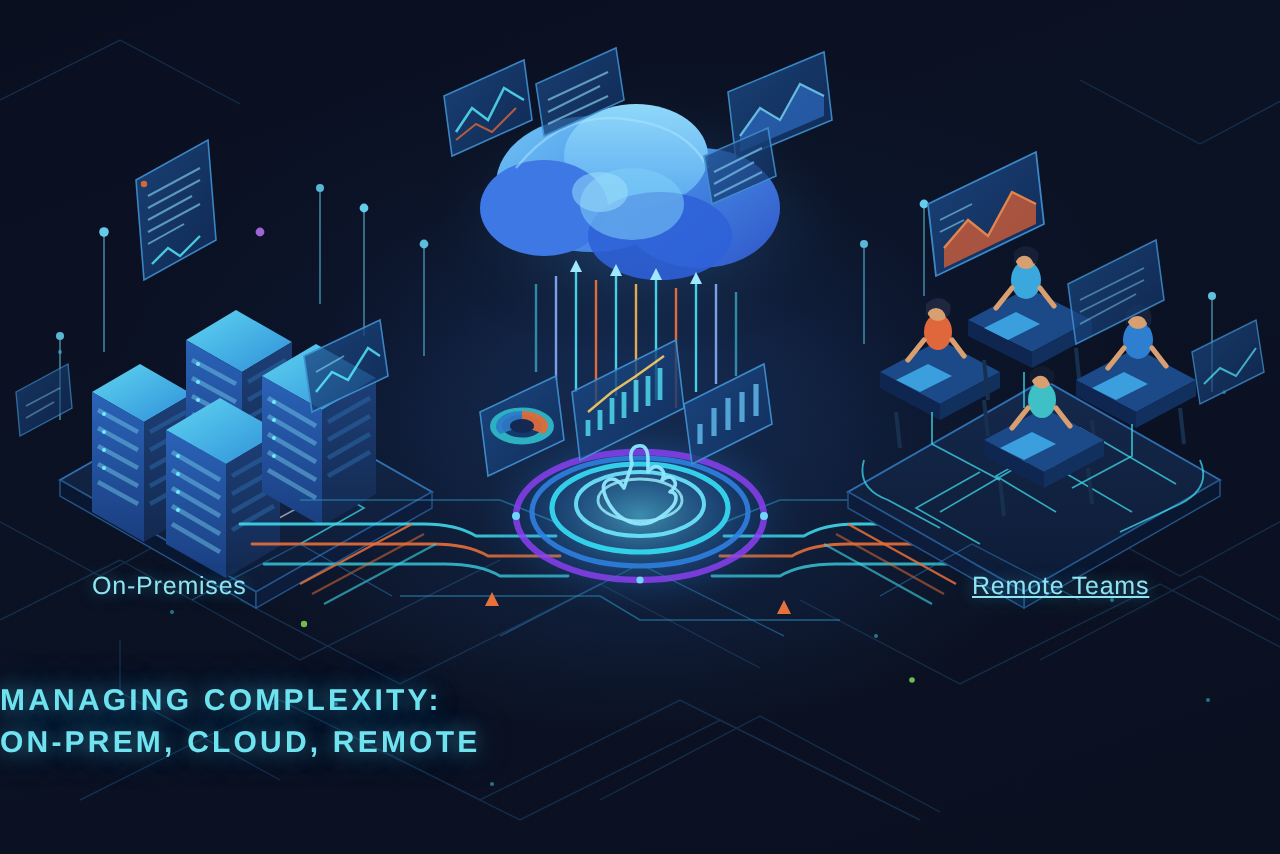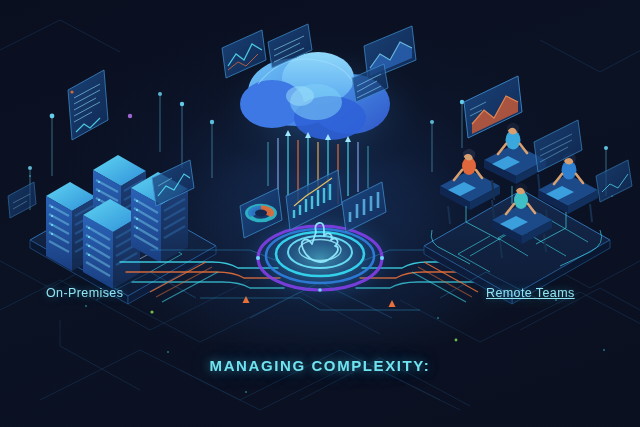--- a/index.html
+++ b/index.html
@@ -5,23 +5,23 @@
   html,body{margin:0;padding:0;background:#080d1a;}
   body{font-family:"Liberation Sans",sans-serif;}
   #stage{position:relative;width:640px;height:427px;overflow:hidden;
     background:
       radial-gradient(ellipse 360px 220px at 320px 180px, rgba(26,58,110,.55) 0%, rgba(14,28,60,.25) 45%, rgba(0,0,0,0) 72%),
       radial-gradient(ellipse 300px 160px at 320px 255px, rgba(40,90,160,.30) 0%, rgba(0,0,0,0) 70%),
       linear-gradient(160deg,#0a0f20 0%,#0b1224 40%,#0a1020 100%);
   }
   .lyr{position:absolute;left:0;top:0;width:640px;height:427px;}
   svg{display:block;overflow:visible;}
-  .title{position:absolute;left:0;right:0;top:340px;text-align:center;
+  .title{position:absolute;left:0;right:0;top:340px;text-align:left;
     color:#6fe3f0;font-size:15px;font-weight:bold;letter-spacing:1.6px;line-height:21px;
-    text-shadow:0 0 10px rgba(80,210,235,.55),0 0 22px rgba(60,170,220,.35);margin-top:15px;}
+    text-shadow:0 0 10px rgba(80,210,235,.55),0 0 22px rgba(60,170,220,.35);}
   .zone-lbl{position:absolute;color:#8fe4f2;font-size:12.5px;letter-spacing:.4px;
     text-shadow:0 0 8px rgba(70,200,230,.5);}
   #lbl-onprem{left:46px;top:286px;}
   #lbl-remote{left:486px;top:286px;text-decoration:underline;}
 </style>
 </head>
 <body>
 
 <div id="stage">
 
@@ -490,15 +490,16 @@
       <path d="M540 300 L486 272 L440 298"></path>
       <path d="M250 318 L320 282 L392 318"></path>
     </g>
   </svg>
 
   <div id="lbl-onprem" class="zone-lbl">On-Premises</div>
   <div id="lbl-remote" class="zone-lbl">Remote Teams</div>
 
   <div class="title">
     <div>MANAGING COMPLEXITY:</div>
+    <div>ON-PREM, CLOUD, REMOTE</div>
   </div>
 
 </div>
 
 </body></html>

